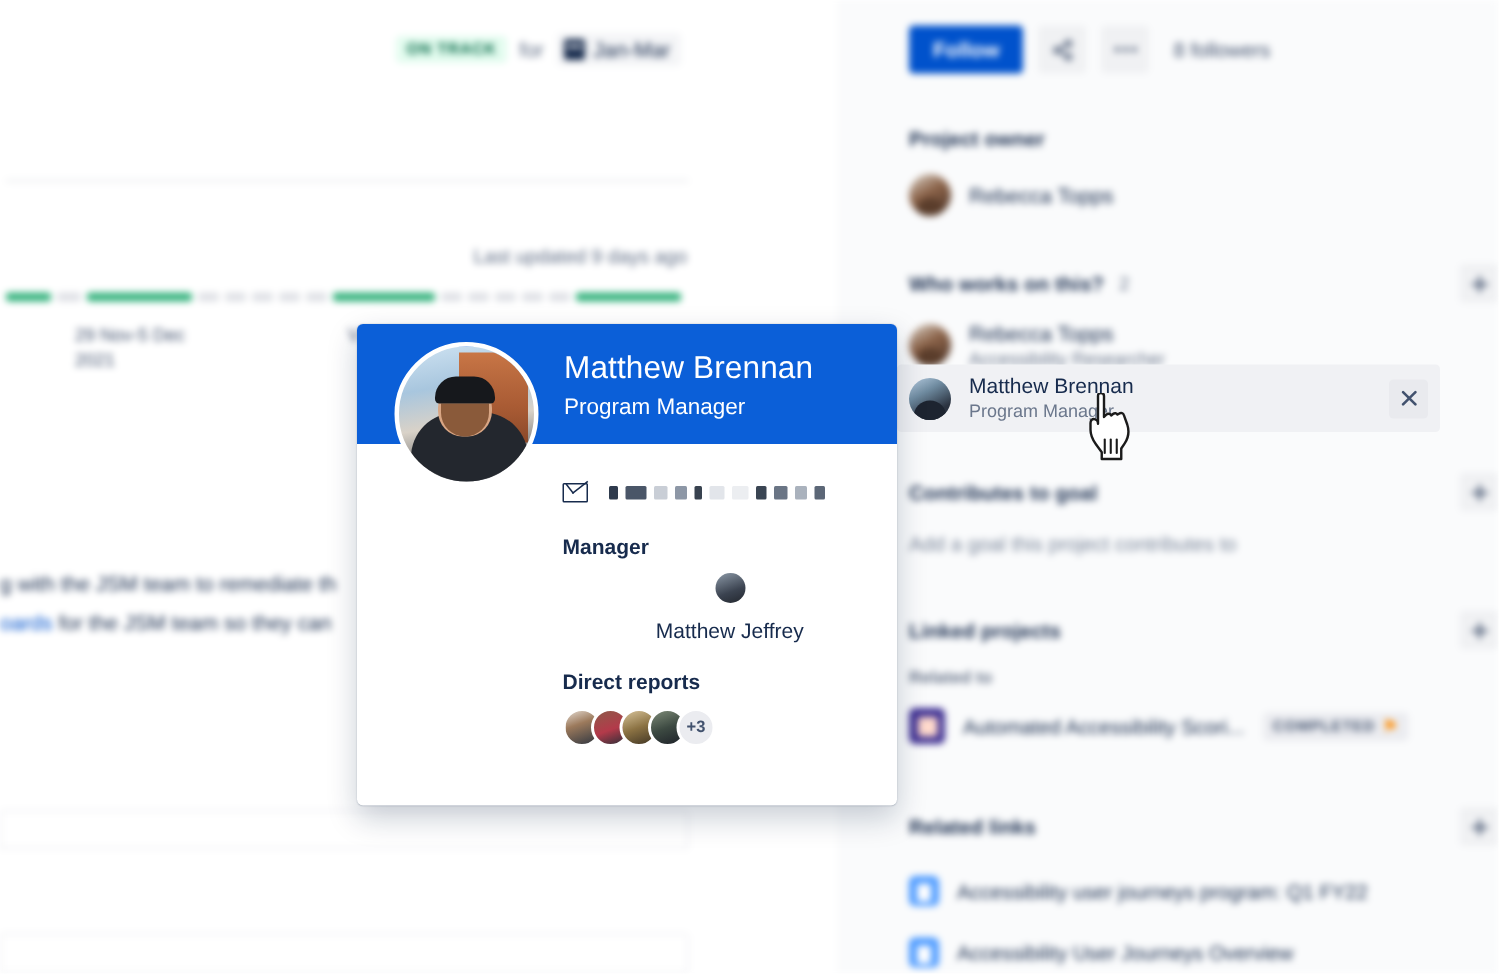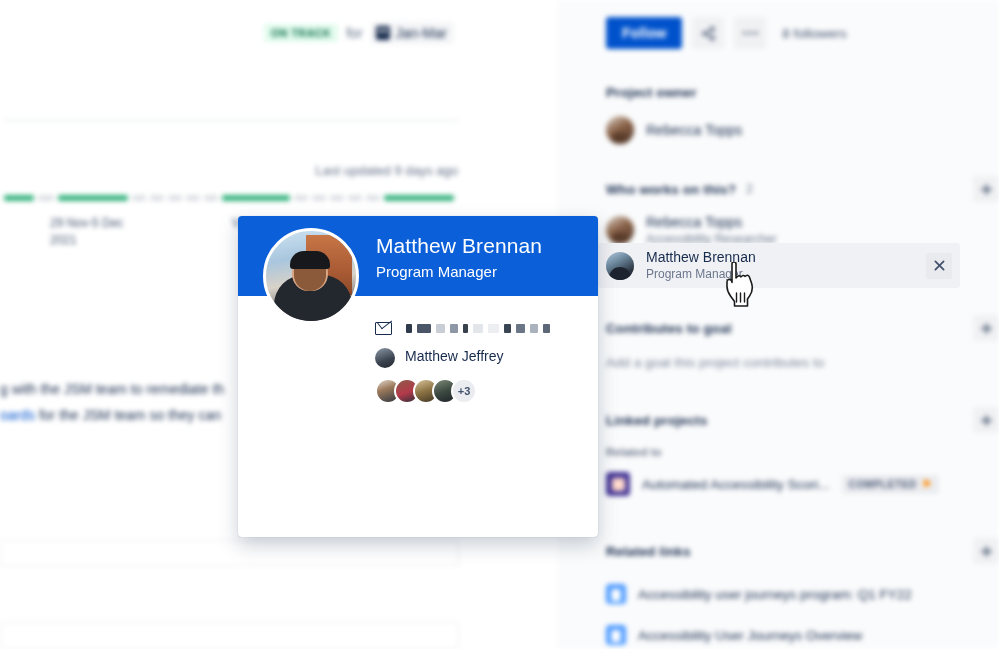--- a/index.html
+++ b/index.html
@@ -421,21 +421,21 @@
   }
   .redacted { display: flex; align-items: center; gap: 5px; }
   .rb { height: 9px; border-radius: 1px; }
 
   .card-sec-title {
     font-size: 14px;
     font-weight: 700;
     color: #172b4d;
     margin-top: 18px;
   }
-  .manager-row { display: flex; gap: 10px; margin-top: 10px; }
+  .manager-row { display: flex; align-items: center; gap: 10px; margin-top: 10px; flex-direction: column; }
   .mgr-avatar {
     width: 20px; height: 20px;
     border-radius: 50%;
     flex: 0 0 20px;
     background: linear-gradient(160deg,#8d9aa8 0%,#3b4350 60%,#23272e 100%);
   }
   .mgr-name { font-size: 14px; color: #172b4d; }
 
   .reports-stack { display: flex; align-items: center; margin-top: 10px; }
   .rep {
@@ -695,25 +695,27 @@
             <span class="rb" style="width: 5px; background: rgb(56, 66, 79);"></span>
             <span class="rb" style="width: 10px; background: rgb(226, 229, 234);"></span>
             <span class="rb" style="width: 11px; background: rgb(236, 238, 241);"></span>
             <span class="rb" style="width: 7px; background: rgb(58, 69, 83);"></span>
             <span class="rb" style="width: 9px; background: rgb(106, 117, 133);"></span>
             <span class="rb" style="width: 8px; background: rgb(170, 178, 189);"></span>
             <span class="rb" style="width: 7px; background: rgb(92, 103, 119);"></span>
           </span>
       </div>
 
+      <div class="card-sec-title">Manager</div>
       <div class="manager-row">
         <span class="mgr-avatar"></span>
         <span class="mgr-name">Matthew Jeffrey</span>
       </div>
 
+      <div class="card-sec-title">Direct reports</div>
       <div class="reports-stack" id="reports-stack">
           <span class="rep" style="background: linear-gradient(160deg, rgb(227, 217, 207) 0%, rgb(156, 122, 92) 40%, rgb(47, 54, 64) 100%);"></span>
           <span class="rep" style="background: linear-gradient(160deg, rgb(142, 90, 73) 0%, rgb(179, 58, 74) 55%, rgb(43, 47, 56) 100%);"></span>
           <span class="rep" style="background: linear-gradient(160deg, rgb(215, 195, 154) 0%, rgb(139, 114, 67) 50%, rgb(64, 53, 36) 100%);"></span>
           <span class="rep" style="background: linear-gradient(160deg, rgb(126, 139, 120) 0%, rgb(61, 74, 66) 50%, rgb(29, 33, 40) 100%);"></span>
           <span class="rep-more">+3</span>
         </div>
 
     </div>
 

